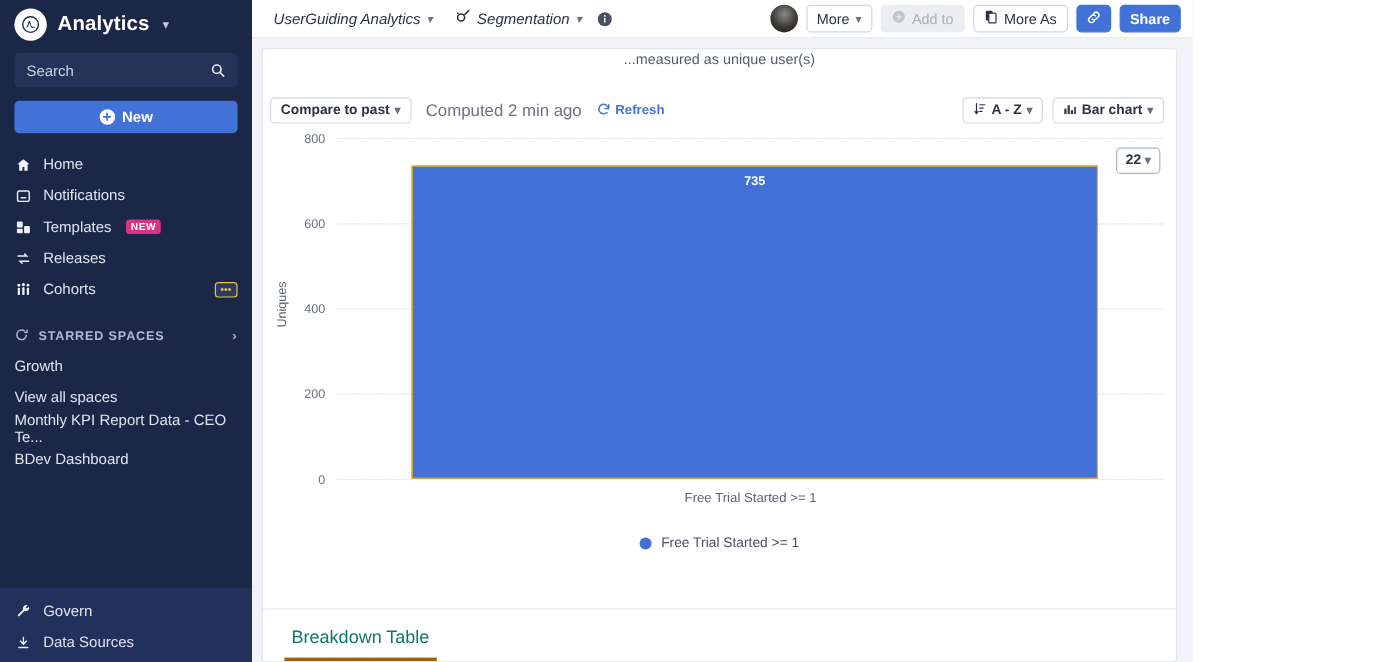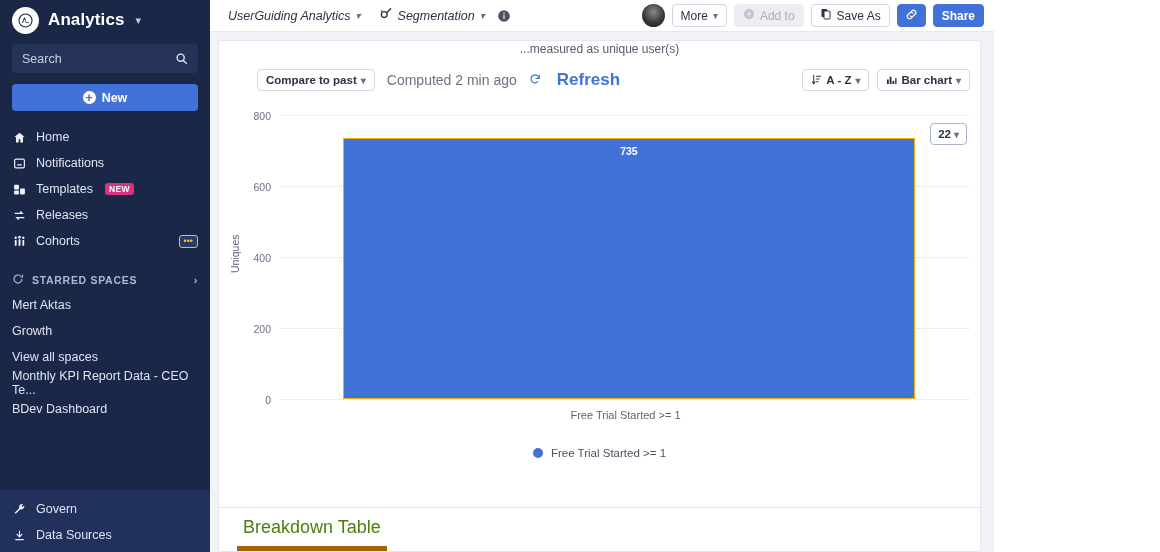--- a/index.html
+++ b/index.html
@@ -116,32 +116,32 @@
   .content-card {
     position: absolute; left: 8px; right: 13px; top: 40px; bottom: 0;
     background: #fff; border: 1px solid #e3e6ea; border-radius: 3px;
     overflow: hidden;
   }
   .measured-note {
     text-align: center; font-size: 12px; color: #555b6b;
     padding-top: 1px; height: 22px; overflow: hidden;
   }
   .chart-toolbar {
-    display: flex; align-items: flex-start; height: 34px;
-    padding: 0 10px 0 6px; margin-top: 6px; margin-left: 32px;
+    display: flex; align-items: flex-end; height: 34px;
+    padding: 0 10px 0 6px; margin-top: 6px;
   }
   .tb-left { display: flex; align-items: center; gap: 12px; }
   .tb-right { margin-left: auto; display: flex; align-items: center; gap: 8px; }
   .sbtn {
     height: 22px; border: 1px solid #d4d7de; background: #fff; border-radius: 4px;
     display: flex; align-items: center; gap: 4px; padding: 0 8px;
     font-size: 11.5px; color: #2b3245; cursor: pointer; font-weight: 600; white-space: nowrap;
   }
   .muted { font-size: 14px; color: #6b7183; }
-  .link { font-size: 17px; color: #4272d7; font-weight: 600; display:flex; align-items:center; gap:16px; cursor:pointer;}
+  .link { font-size: 11px; color: #4272d7; font-weight: 600; display:flex; align-items:center; gap:4px; cursor:pointer;}
 
   
   .chart-wrap { position: relative; height: 330px; margin-top: 2px; }
   .y-title {
     position: absolute; left: 10px; top: 168px;
     transform: rotate(-90deg); transform-origin: left top;
     font-size: 10.5px; color: #5d6474; white-space: nowrap;
   }
   .plot {
     position: absolute; left: 62px; right: 10px; top: 10px; bottom: 36px;
@@ -166,22 +166,22 @@
   }
   .legend-dot { width: 10px; height: 10px; border-radius: 50%; background: #4272d7; }
   .legend-text { font-size: 11.5px; color: #4a5163; }
 
   .bottom-tabs {
     position: absolute; left: 0; right: 0; bottom: 0; height: 44px;
     border-top: 1px solid #e3e6ea; background: #fff; display: flex; align-items: flex-end;
     padding-left: 18px;
   }
   .tab-active {
-    font-size: 18px; color: #4d7c0f; padding: 0 6px 8px 6px;
-    border-bottom: 5px solid #a16207; cursor: pointer;
+    font-size: 15px; color: #0f766e; padding: 0 6px 8px 6px;
+    border-bottom: 3px solid #a16207; cursor: pointer;
   }
 
   
   .date-dd {
     position: absolute; right: 13px; top: 82px; z-index: 3;
     height: 22px; border: 1px solid #aab4cc; border-radius: 4px; background:#fff;
     display: flex; align-items: center; padding: 0 7px; gap: 3px;
     font-size: 11.5px; color: #2b3245; font-weight: 600;
   }
 
@@ -298,21 +298,20 @@
       <div class="sb-section">
         <span class="ico">
           <svg width="12" height="12" viewBox="0 0 24 24" fill="none" stroke="currentColor" stroke-width="2.4">
               <path d="M20 12a8 8 0 11-3-6.2"></path>
               <path d="M21 3v5h-5"></path>
             </svg>
         </span>
         <span>STARRED SPACES</span>
         <span class="chev">›</span>
       </div>
-      <div class="sb-sub">Mert Aktas</div>
       <div class="sb-sub">Growth</div>
       <div class="sb-sub">View all spaces</div>
 
       <div class="sb-sub">Monthly KPI Report Data - CEO Te...</div>
       <div class="sb-sub">BDev Dashboard</div>
     </nav>
 
     <div class="sb-bottom">
       <div class="sb-item">
         <span class="ico">
@@ -378,21 +377,21 @@
           </span>
           <span>Add to</span>
         </div>
         <div class="btn">
           <span>
             <svg width="12" height="12" viewBox="0 0 24 24" fill="currentColor">
                 <rect x="3" y="2" width="11" height="16" rx="1.5"></rect>
                 <rect x="8" y="6" width="12" height="16" rx="1.5" fill="#fff" stroke="currentColor" stroke-width="2"></rect>
               </svg>
           </span>
-          <span>Save As</span>
+          <span>More As</span>
         </div>
         <div class="btn primary icononly">
           <span>
             <svg width="13" height="13" viewBox="0 0 24 24" fill="none" stroke="#fff" stroke-width="2.2" stroke-linecap="round">
                 <path d="M9.5 14.5a4.3 4.3 0 006.1 0l3-3a4.3 4.3 0 10-6.1-6.1l-1.3 1.3"></path>
                 <path d="M14.5 9.5a4.3 4.3 0 00-6.1 0l-3 3a4.3 4.3 0 106.1 6.1l1.3-1.3"></path>
               </svg>
           </span>
         </div>
         <div class="btn primary">

